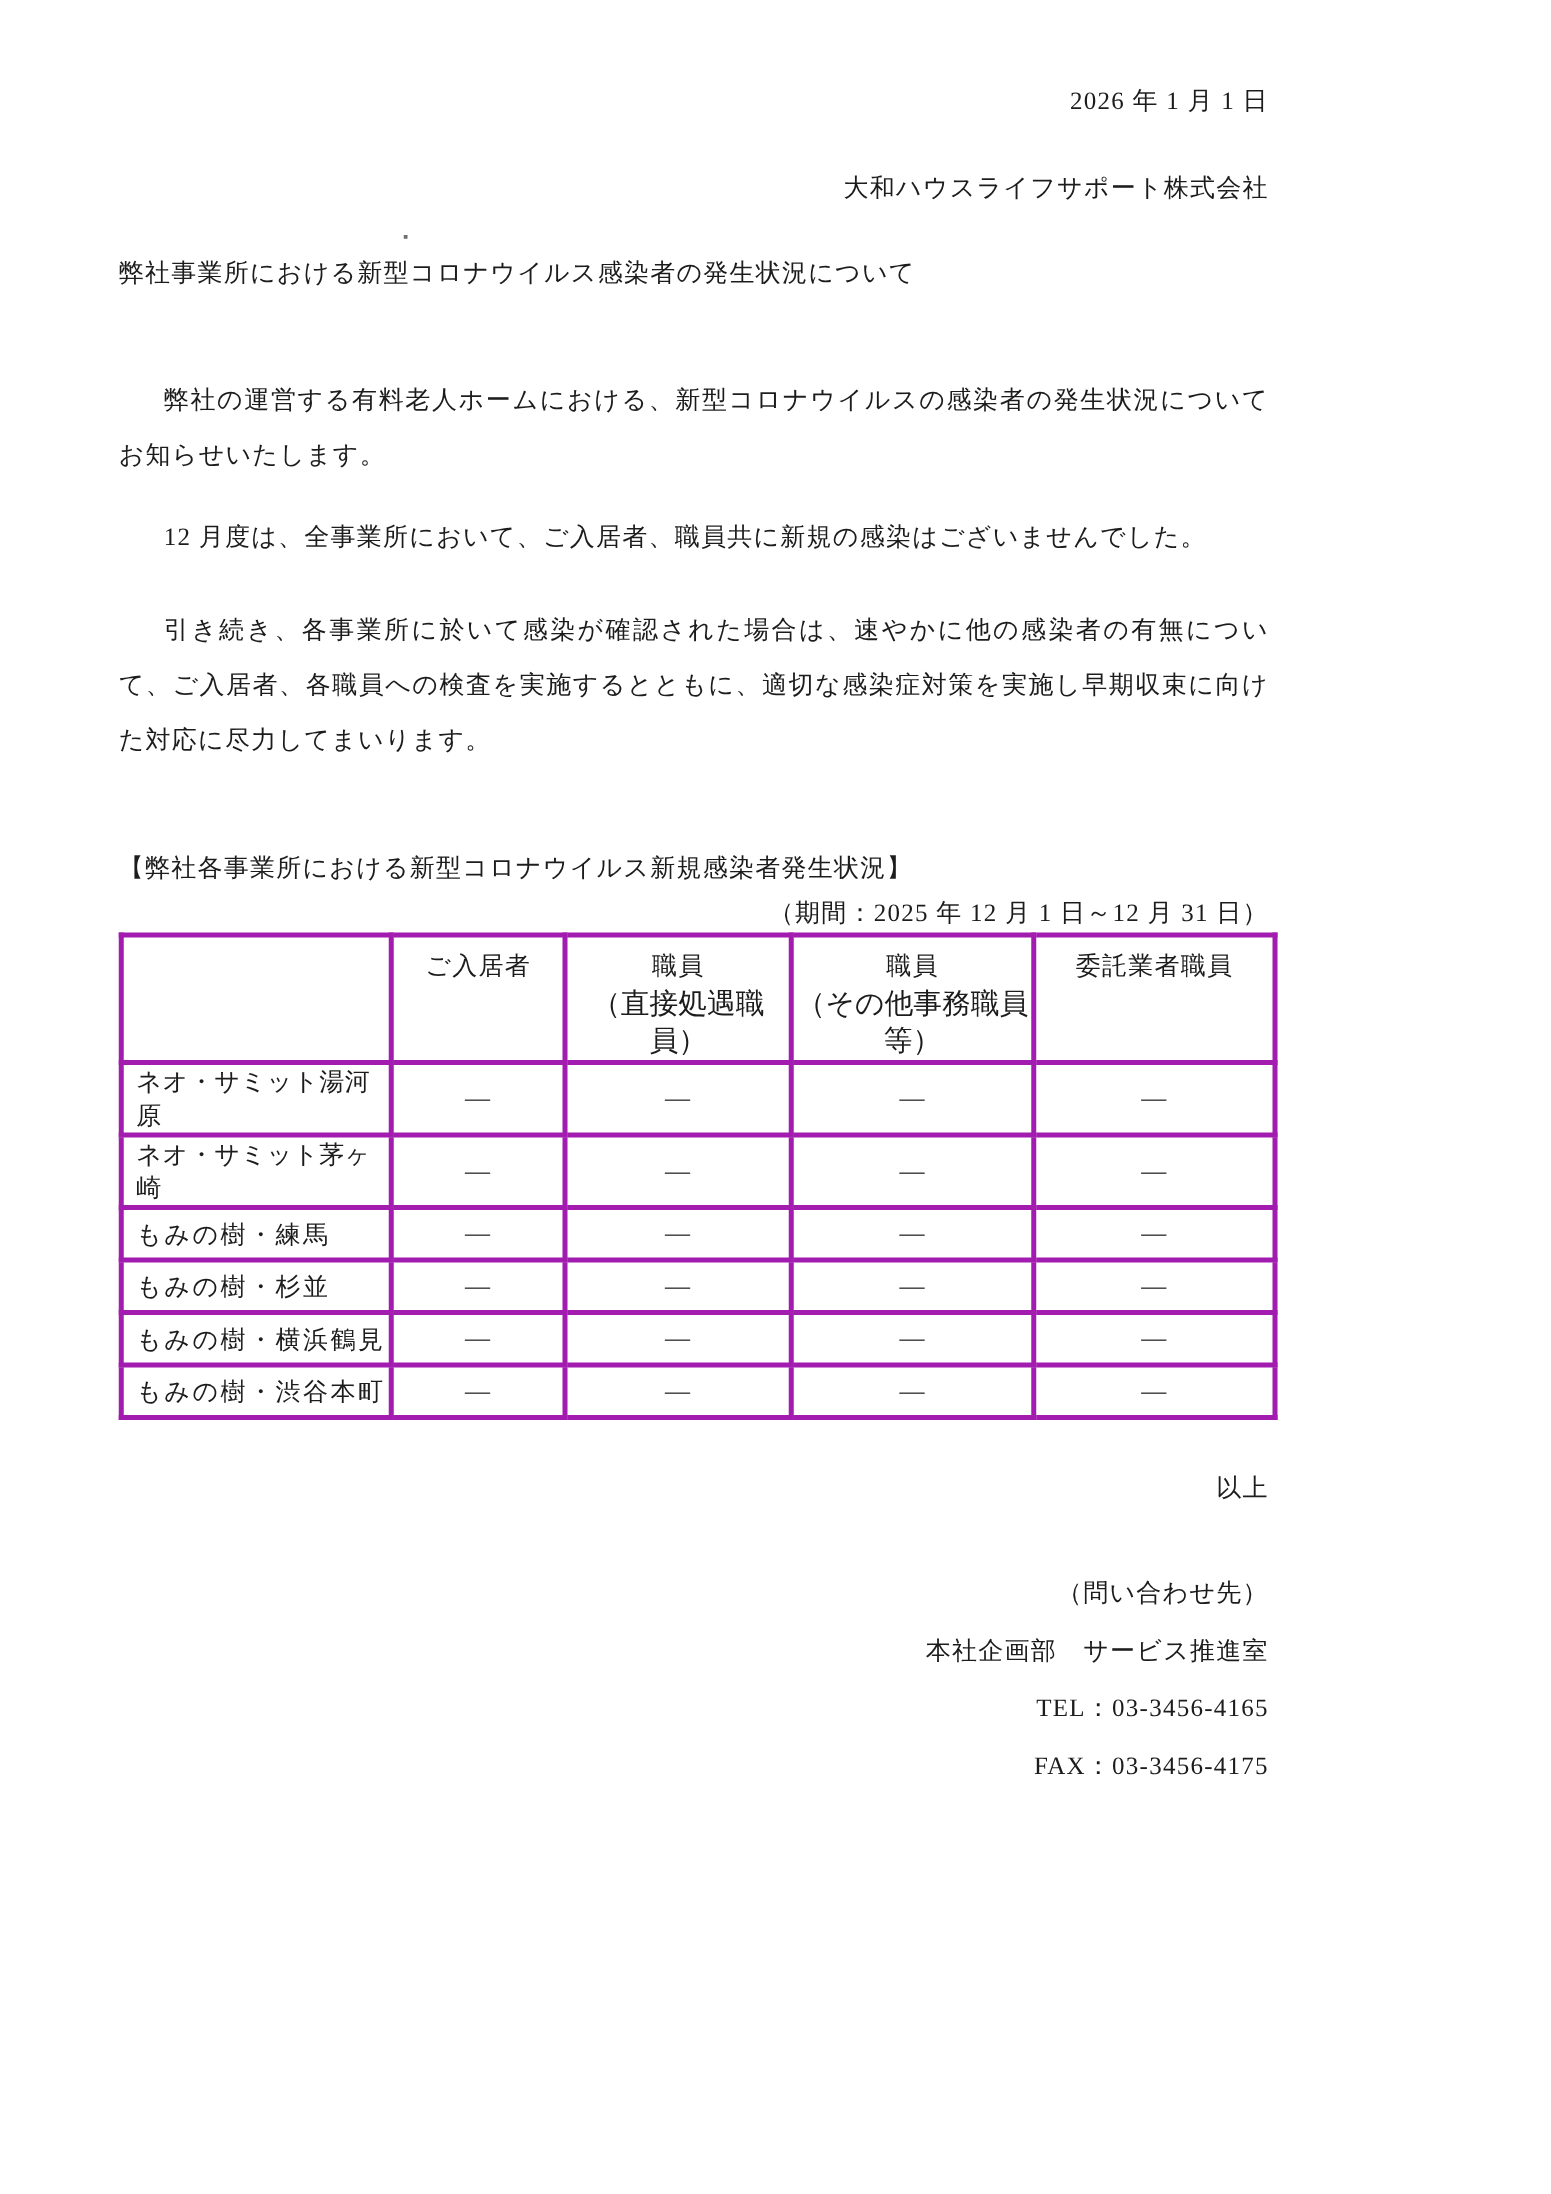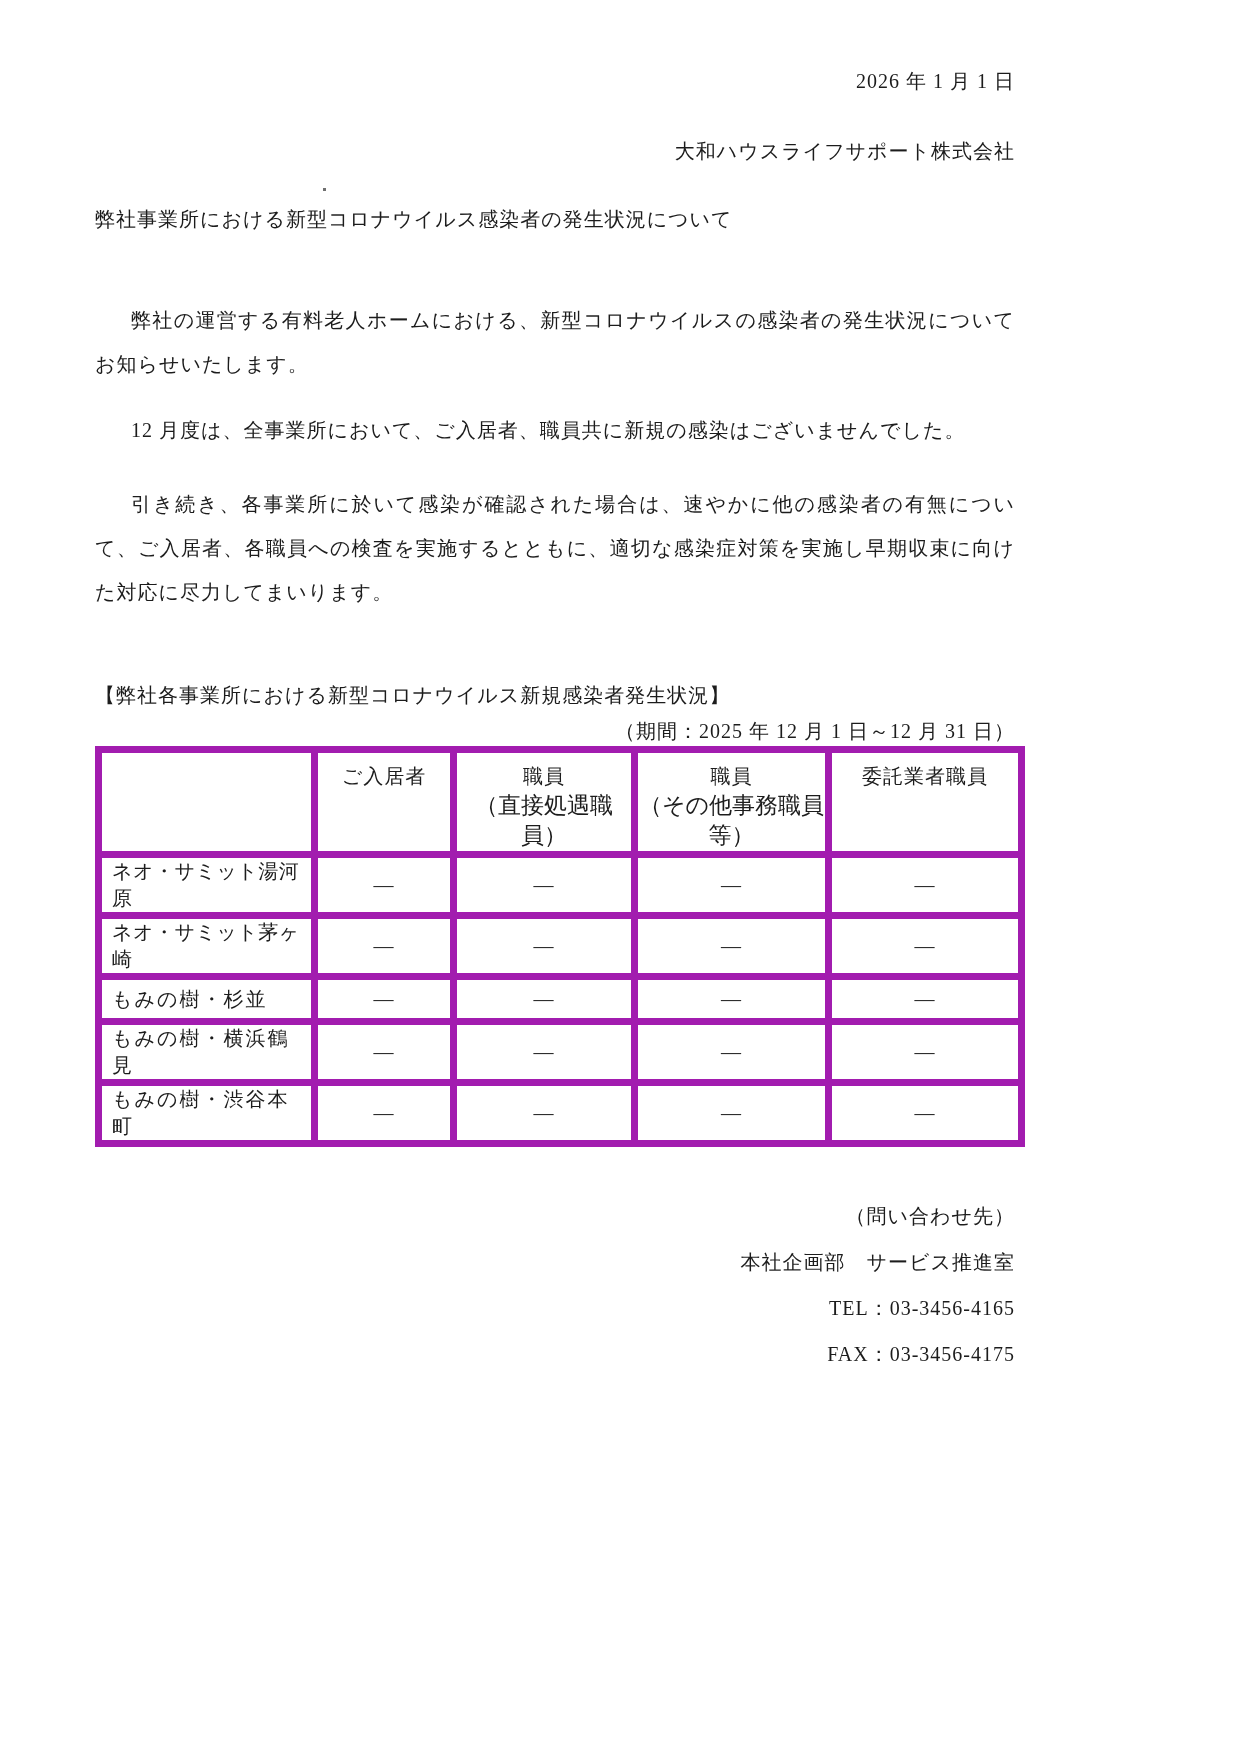--- a/index.html
+++ b/index.html
@@ -46,21 +46,21 @@
 
   table.infection {
     margin-top: 0;
     width: 923px;
     border-collapse: collapse;
     table-layout: fixed;
     font-size: 20px;
   }
   table.infection th,
   table.infection td {
-    border: 7px solid #a21caf;
+    border: 4px solid #a21caf;
     padding: 0;
     font-weight: normal;
   }
   table.infection col.c0 { width: 216px; }
   table.infection col.c1 { width: 139px; }
   table.infection col.c2 { width: 181px; }
   table.infection col.c3 { width: 194px; }
   table.infection col.c4 { width: 193px; }
   table.infection thead th {
     height: 72px;
@@ -156,20 +156,27 @@
         <td>―</td>
       </tr>
       <tr class="tight">
         <td class="facility">ネオ・サミット茅ヶ崎</td>
         <td>―</td>
         <td>―</td>
         <td>―</td>
         <td>―</td>
       </tr>
       <tr>
+        <td class="facility">もみの樹・練馬</td>
+        <td>―</td>
+        <td>―</td>
+        <td>―</td>
+        <td>―</td>
+      </tr>
+      <tr>
         <td class="facility">もみの樹・杉並</td>
         <td>―</td>
         <td>―</td>
         <td>―</td>
         <td>―</td>
       </tr>
       <tr>
         <td class="facility">もみの樹・横浜鶴見</td>
         <td>―</td>
         <td>―</td>
@@ -179,20 +186,21 @@
       <tr>
         <td class="facility">もみの樹・渋谷本町</td>
         <td>―</td>
         <td>―</td>
         <td>―</td>
         <td>―</td>
       </tr>
     </tbody>
   </table>
 
+  <div class="right closing">以上</div>
 
   <div class="contact">
     <div class="right">（問い合わせ先）</div>
     <div class="right">本社企画部　サービス推進室</div>
     <div class="right">TEL：03-3456-4165</div>
     <div class="right">FAX：03-3456-4175</div>
   </div>
 
 </div>
 

